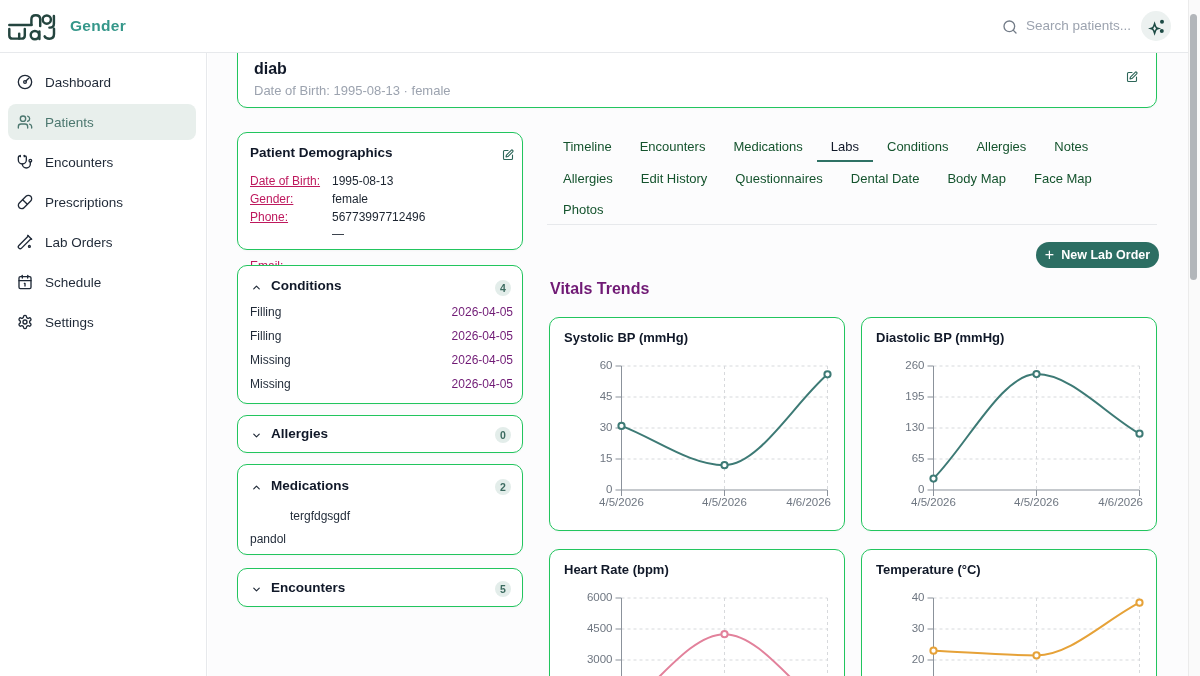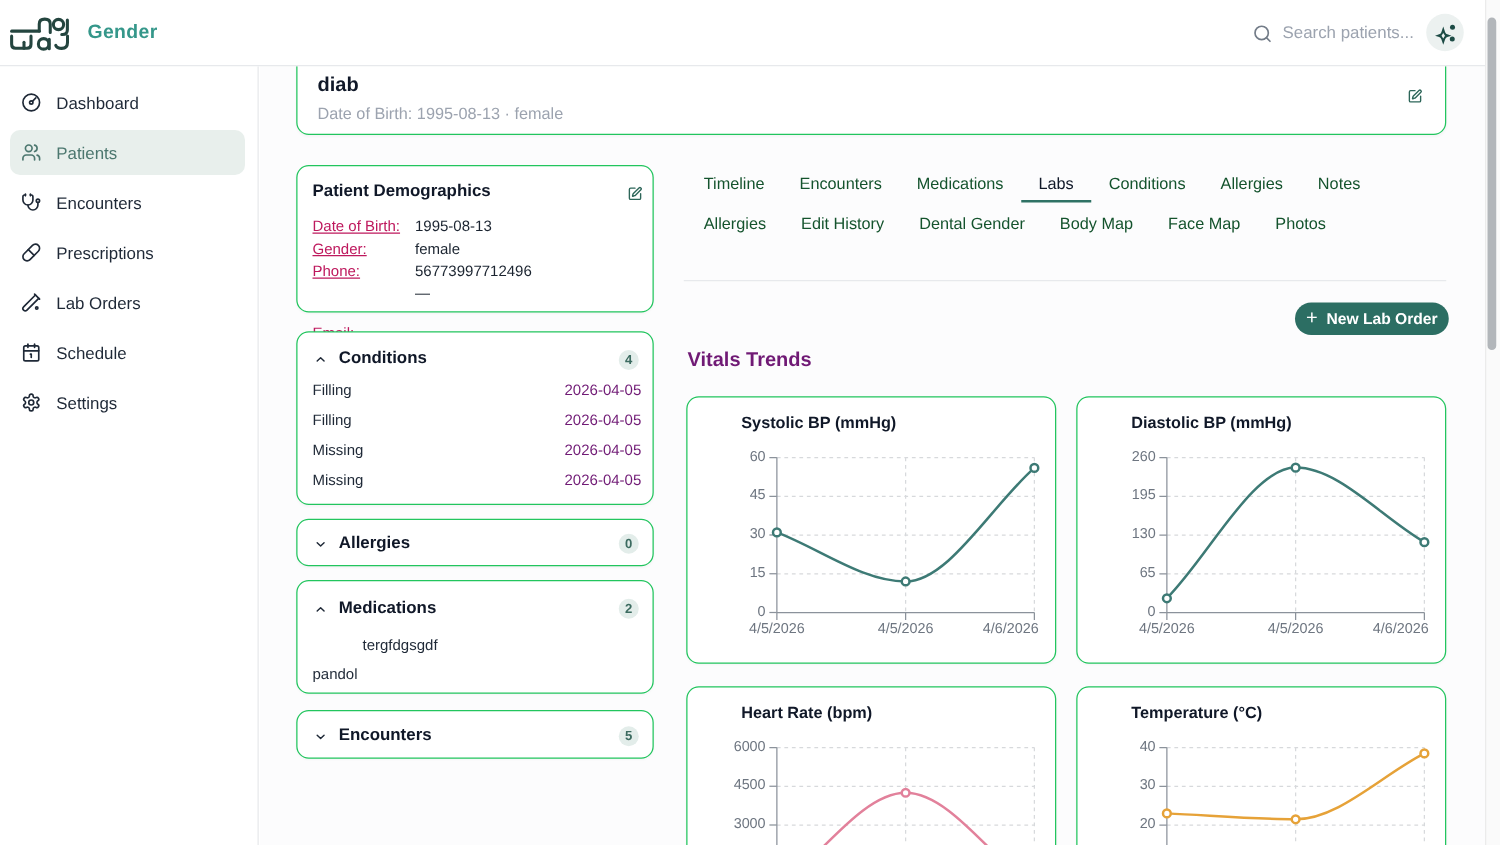--- a/index.html
+++ b/index.html
@@ -32,21 +32,21 @@
 .itemrow { color:#1f2937; font-size:12px; }
 .daterow { color:#701a75; font-size:12px; }
 .badge { position:absolute; width:16px; height:16px; border-radius:50%; background:#e3edea; color:#3c6b60; font-size:10.5px; font-weight:700; display:flex; align-items:center; justify-content:center; }
 
 #tabs { left:549px; top:132px; width:612px; position:absolute; display:flex; flex-wrap:wrap; }
 .tab { height:29.5px; line-height:29px; padding:0 14px; font-size:13px; color:#14532d; margin-bottom:2px; }
 .tab.active { color:#101828; font-weight:500; border-bottom:2px solid #2f7265; }
 #tabsep { left:547px; top:224px; width:610px; height:1px; background:#e7e9ec; position:absolute; }
 #newlab { left:1036px; top:242px; width:123px; height:26px; border-radius:13px; background:#2c6e63; color:#fff; font-size:12.5px; font-weight:700; display:flex; align-items:center; justify-content:center; position:absolute; }
 #vt-title { left:550px; top:280px; font-size:16px; font-weight:700; color:#701a75; position:absolute; }
-.ctitle { position:absolute; left:14px; top:11.5px; font-size:13px; font-weight:700; color:#101828;margin-left:29px; }
+.ctitle { position:absolute; left:14px; top:11.5px; font-size:13px; font-weight:700; color:#101828; }
 </style>
 </head>
 <body>
 <div id="page">
   <div id="main" class="abs"></div>
 
   <div class="card" id="demo-card" style="left:237px; top:132px; width:286px; height:118px;">
     <div class="ltitle abs" style="left:12px; top:12px;">Patient Demographics</div>
     <svg class="abs" style="left:264px; top:16px;" width="12" height="12" viewBox="0 0 24 24" fill="none" stroke="#2d6659" stroke-width="2.2" stroke-linecap="round" stroke-linejoin="round">
         <path d="M12 3H5a2 2 0 0 0-2 2v14a2 2 0 0 0 2 2h14a2 2 0 0 0 2-2v-7"></path>
@@ -236,21 +236,22 @@
   <div id="tabs">
     <div class="tab">Timeline</div>
       <div class="tab">Encounters</div>
       <div class="tab">Medications</div>
       <div class="tab active">Labs</div>
       <div class="tab">Conditions</div>
       <div class="tab">Allergies</div>
       <div class="tab">Notes</div>
     <div class="tab">Allergies</div>
       <div class="tab">Edit History</div>
-      <div class="tab">Dental Gender</div>
+      <div class="tab">Questionnaires</div>
+      <div class="tab">Dental Date</div>
       <div class="tab">Body Map</div>
       <div class="tab">Face Map</div>
     <div class="tab">Photos</div>
   </div>
   <div id="tabsep"></div>
   <div id="newlab"><span style="font-size:16px;font-weight:400;margin-right:7px;">+</span>New Lab Order</div>
   <div id="vt-title">Vitals Trends</div>
 
   <div class="card" id="hdr-card">
     <div id="hdr-name">diab</div>

